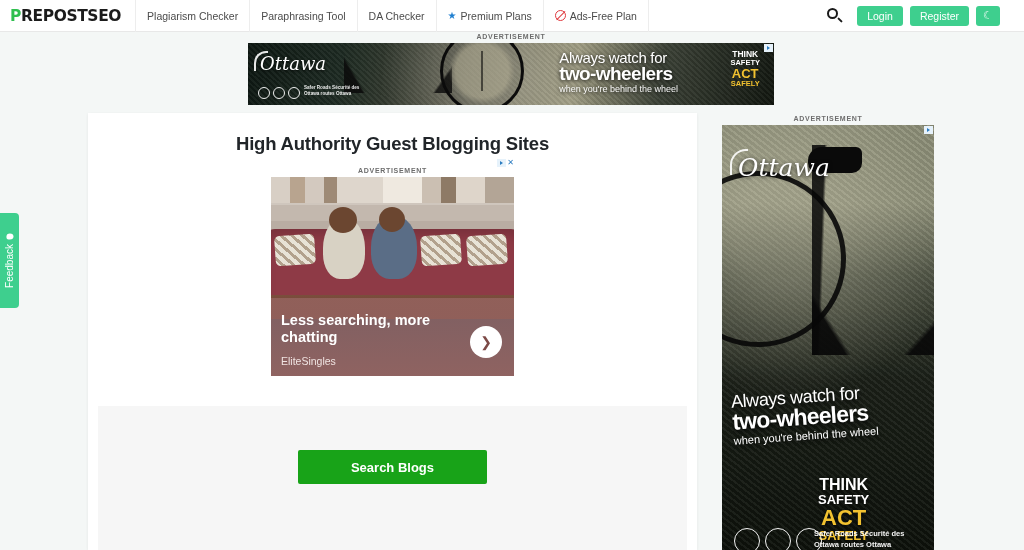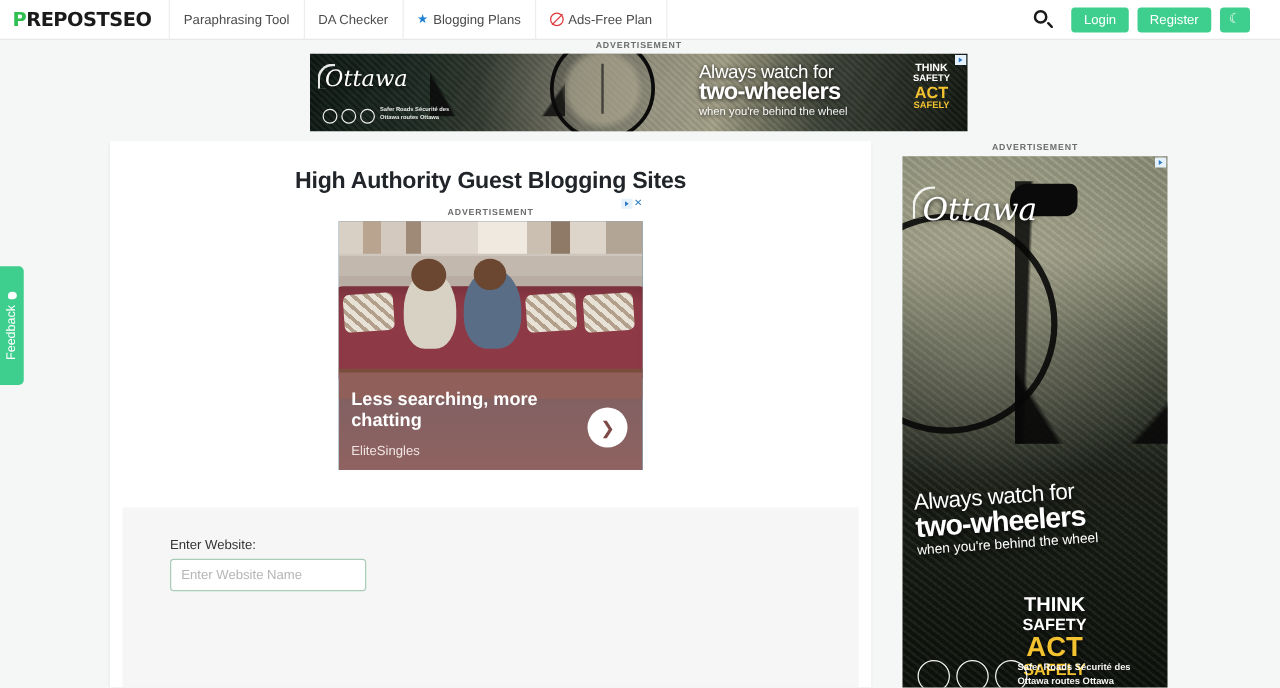--- a/index.html
+++ b/index.html
@@ -371,28 +371,31 @@
 <body>
 
 <div class="page">
 
   <div class="header">
     <div class="logo">
       <span class="logo-text"><span class="lead">P</span><span>REPOSTSEO</span></span>
     </div>
     <div class="nav">
       <div class="nav-item">
+        <span>Plagiarism Checker</span>
+      </div>
+      <div class="nav-item">
         <span>Paraphrasing Tool</span>
       </div>
       <div class="nav-item">
         <span>DA Checker</span>
       </div>
       <div class="nav-item">
         <span class="star-icon">★</span>
-        <span>Blogging Plans</span>
+        <span>Premium Plans</span>
       </div>
       <div class="nav-item">
         <span class="noads-icon"></span>
         <span>Ads-Free Plan</span>
       </div>
     </div>
     <div class="header-right">
       <div class="search-icon-btn">
         <span class="ring"></span>
         <span class="handle"></span>
@@ -468,24 +471,23 @@
         <div class="ia-overlay"></div>
         <div class="ia-headline">Less searching, more chatting</div>
         <div class="ia-brand">EliteSingles</div>
         <div class="ia-arrow">❯</div>
       </div>
     </div>
   </div>
 
   <div class="form-panel">
     <div class="form-row">
-      <div class="field website">
-        <label class="field-label">Enter Website:</label>
-        <input type="text" placeholder="Enter Website Name" style="">
-      </div>
+    </div>
+    <div class="search-btn-row">
+      <button class="search-blogs-btn">Search Blogs</button>
     </div>
   </div>
 
   <div class="side-ad-wrap">
     <div class="ad-label">ADVERTISEMENT</div>
     <div class="side-ad">
       <div class="side-gravel"></div>
       <div class="side-bikebody"></div>
       <div class="side-bikewheel"></div>
       <div class="side-seat"></div>

